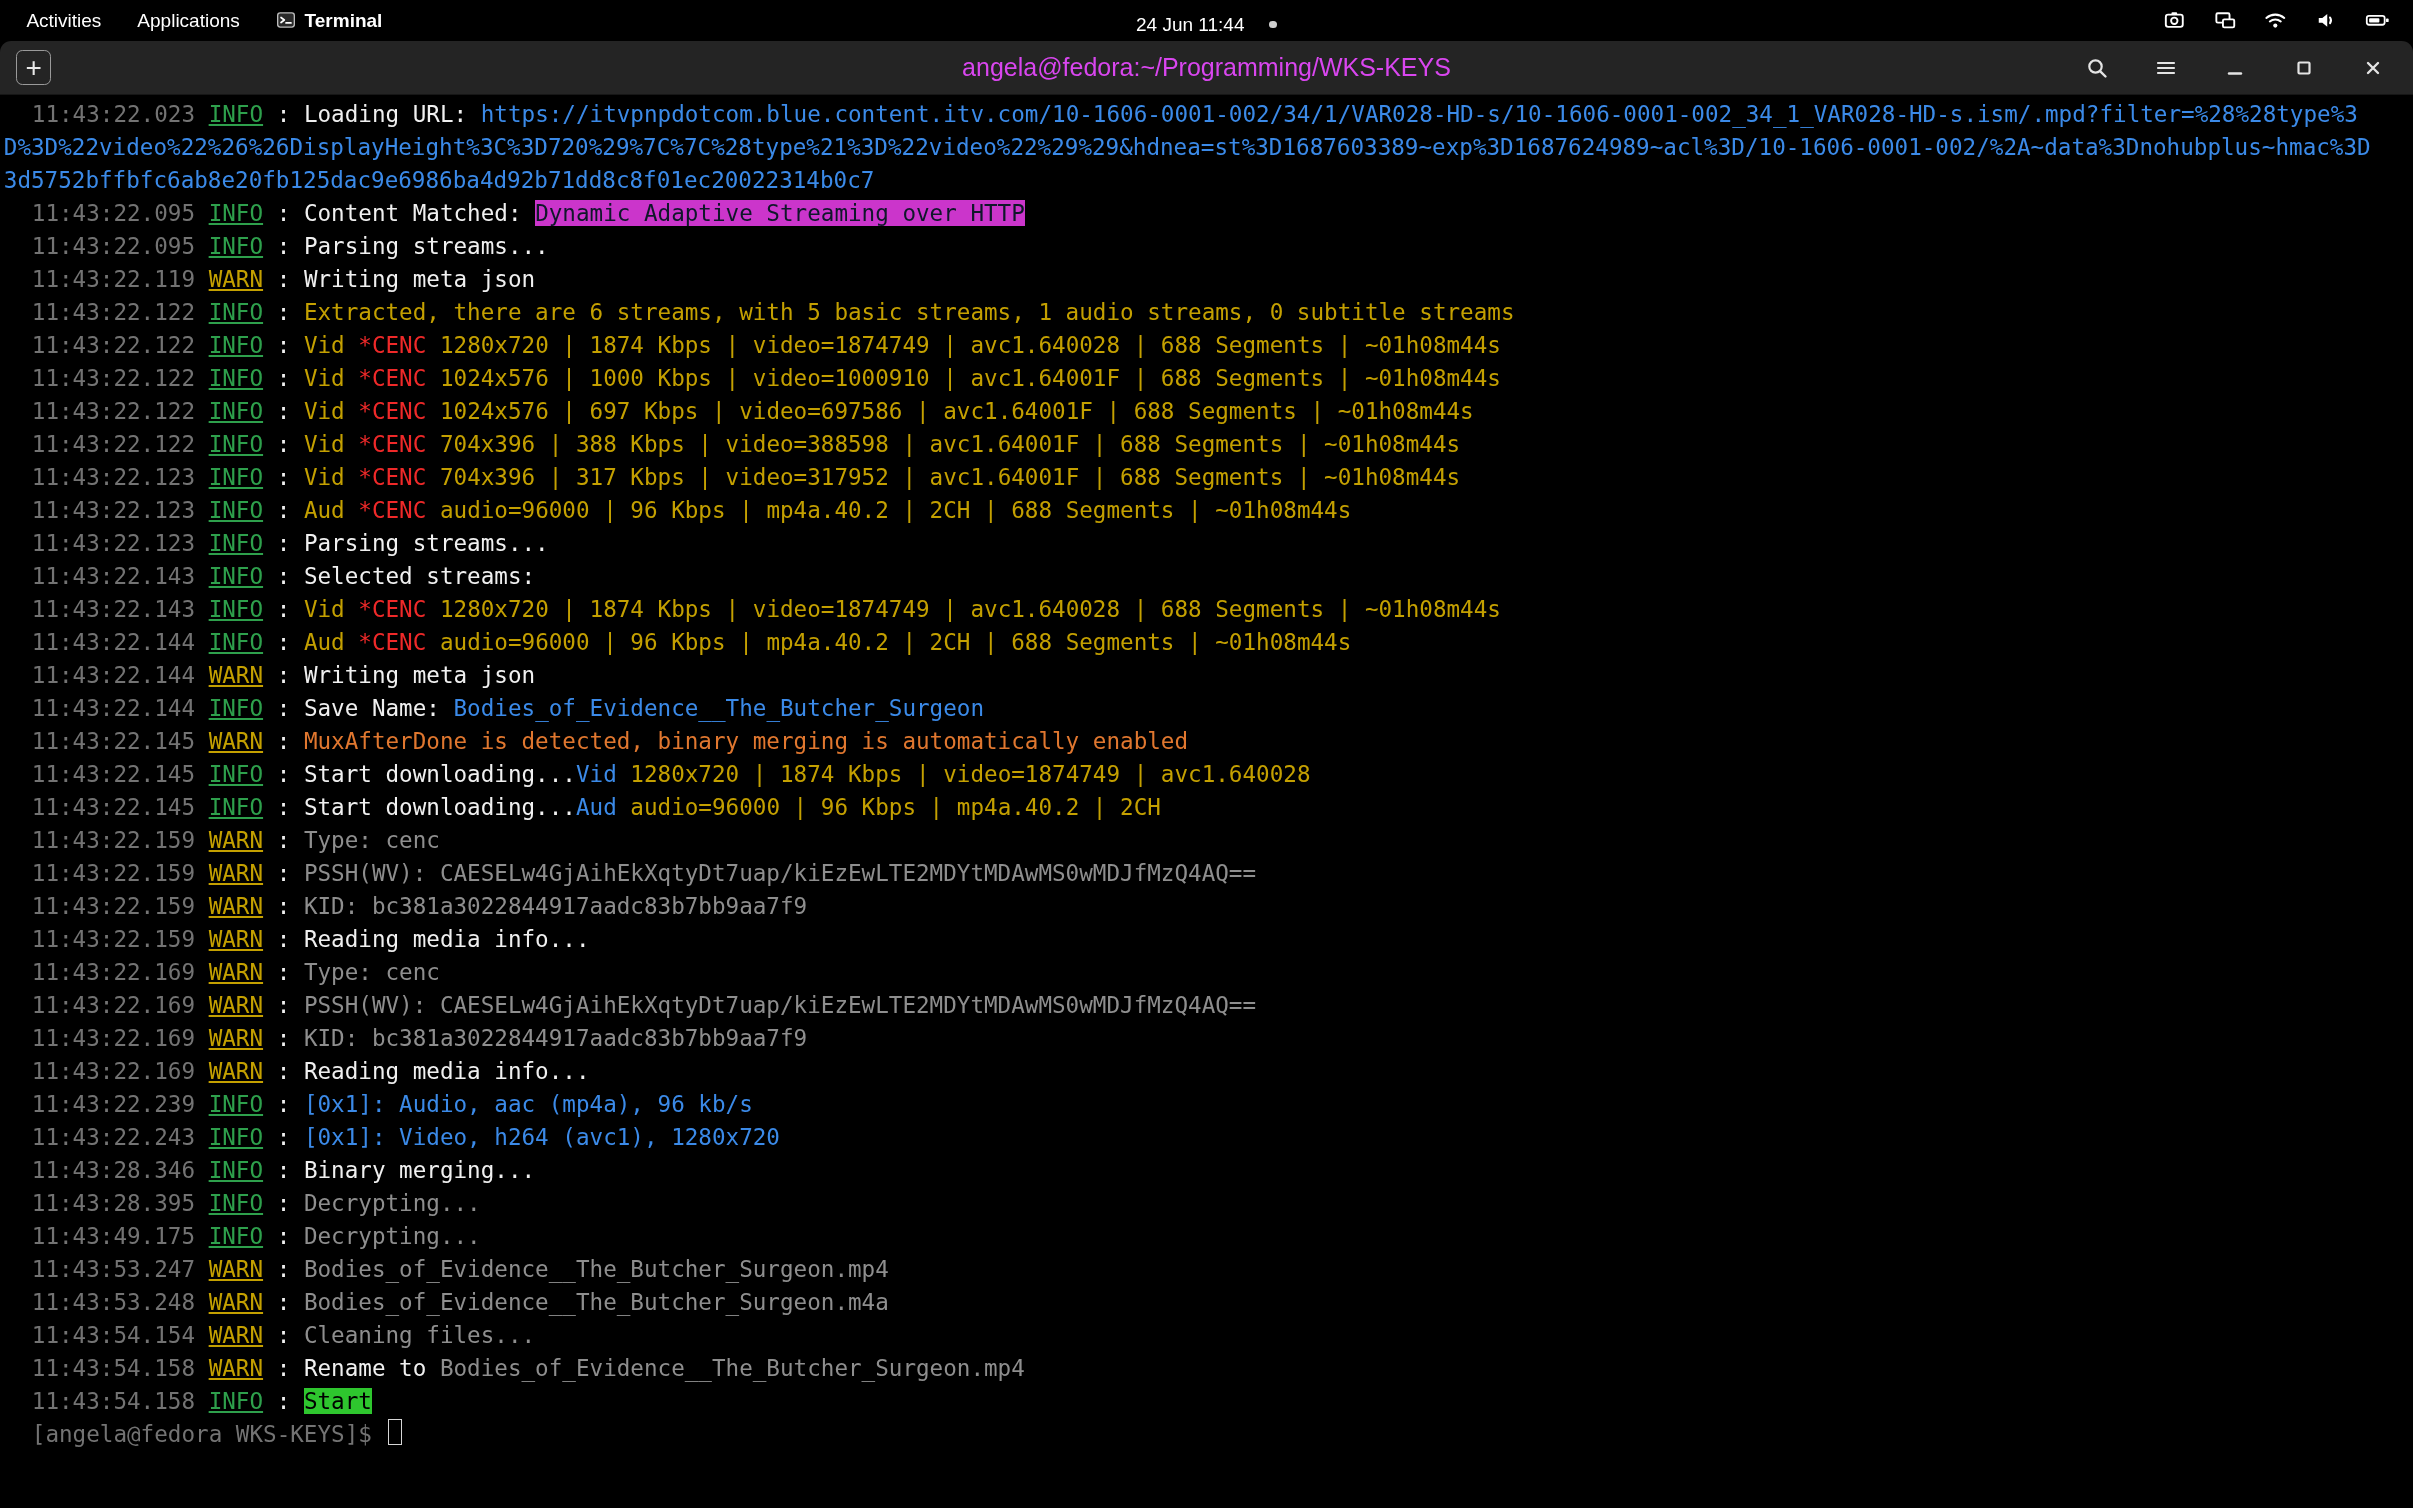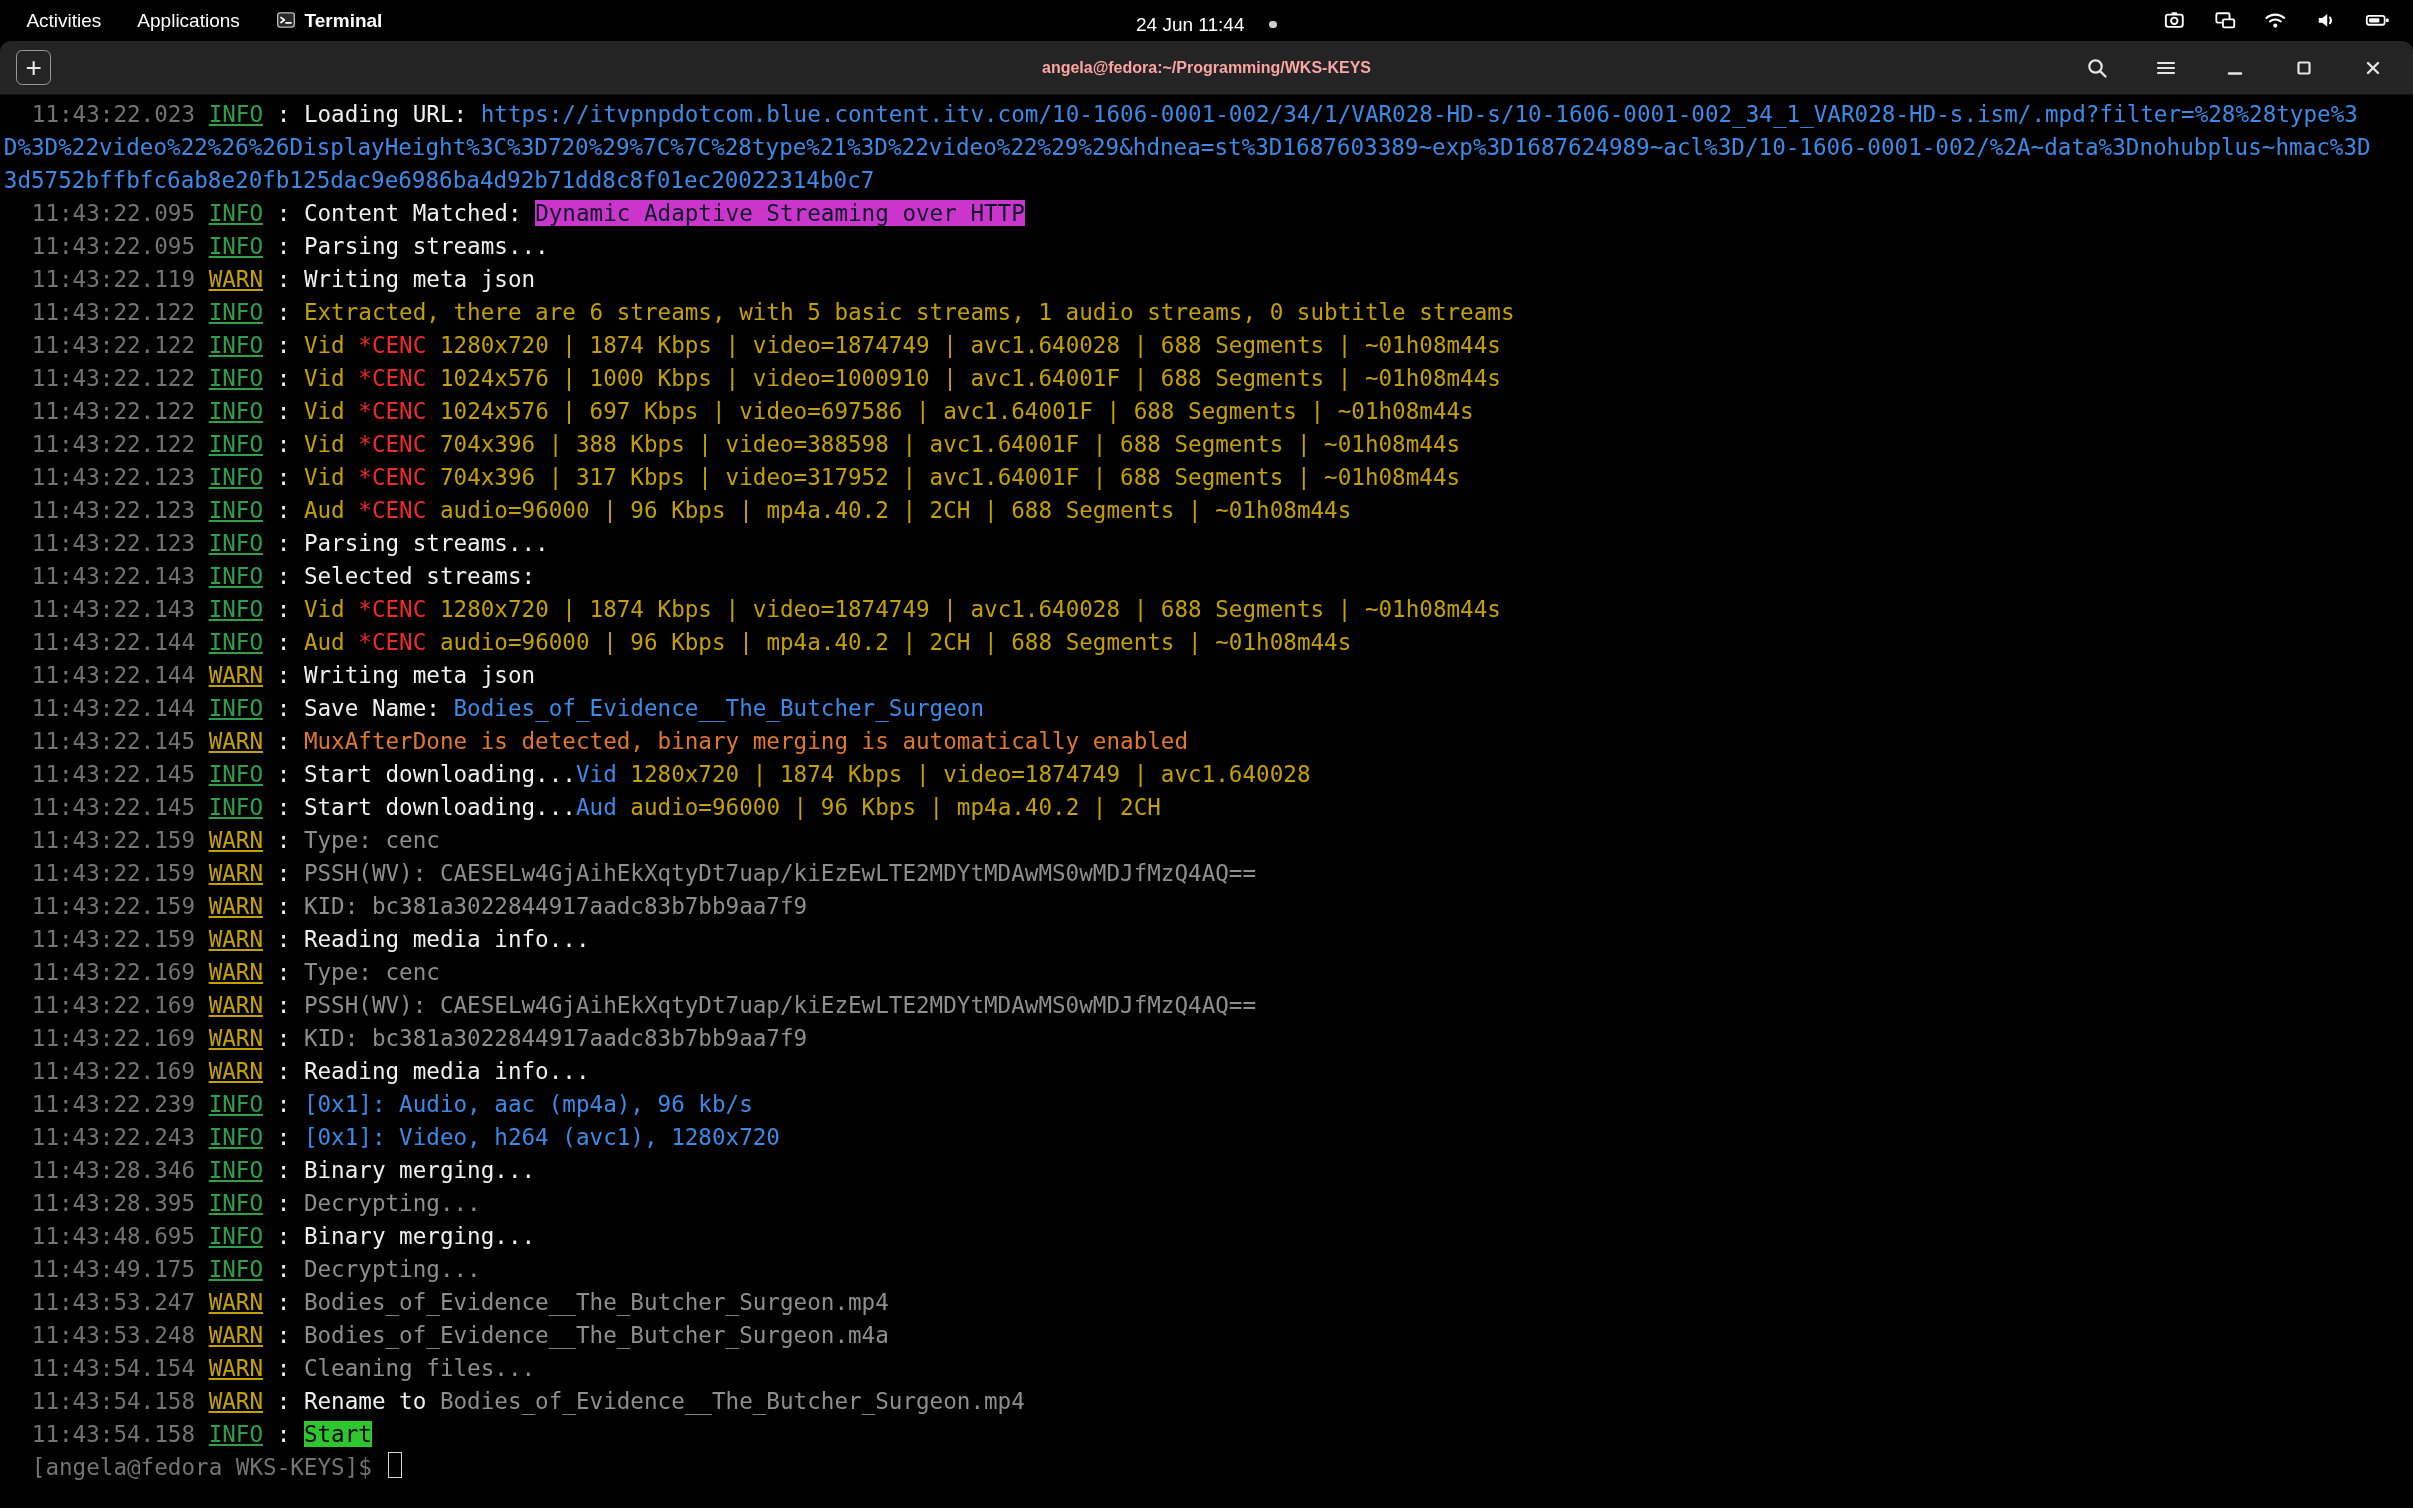--- a/index.html
+++ b/index.html
@@ -47,21 +47,21 @@
     position:relative;height:54px;background:var(--titlebar-bg);
     display:flex;align-items:center;justify-content:center;
     border-bottom:1.3px solid #161616;
   }
   .newtab-btn{
     position:absolute;left:16.3px;top:9.4px;width:35px;height:35px;
     border:1.9px solid #9a9a9a;border-radius:6.3px;color:#e8e8e8;
     display:flex;align-items:center;justify-content:center;
     font-size:28px;line-height:1;font-weight:400;background:transparent;
   }
-  .win-title{color:#fca5a5;font-size:16px;font-weight:bold;}
+  .win-title{color:#d946ef;font-size:25px;font-weight:normal;}
   .titlebar-right{position:absolute;right:25px;top:0;height:54px;display:flex;align-items:center;gap:39px;}
   .tb-btn{display:inline-flex;align-items:center;justify-content:center;width:30px;height:30px;}
   .tb-btn svg{display:block;}
 
   
   .terminal-screen{
     position:absolute;top:54px;left:0;right:0;bottom:0;
     background:var(--terminal-bg);
     font-family:"DejaVu Sans Mono","Liberation Mono",monospace;
     font-size:22.6px;line-height:33px;color:var(--text-white);
@@ -217,21 +217,20 @@
           <div class="log-line"><span class="t-time">11:43:22.159</span><span class="t-sep"> </span><span class="t-lvl lvl-warn">WARN</span><span class="t-sep"> : </span><span class="c-gray">KID: bc381a3022844917aadc83b7bb9aa7f9</span></div>
           <div class="log-line"><span class="t-time">11:43:22.159</span><span class="t-sep"> </span><span class="t-lvl lvl-warn">WARN</span><span class="t-sep"> : </span><span class="c-default">Reading media info...</span></div>
           <div class="log-line"><span class="t-time">11:43:22.169</span><span class="t-sep"> </span><span class="t-lvl lvl-warn">WARN</span><span class="t-sep"> : </span><span class="c-gray">Type: cenc</span></div>
           <div class="log-line"><span class="t-time">11:43:22.169</span><span class="t-sep"> </span><span class="t-lvl lvl-warn">WARN</span><span class="t-sep"> : </span><span class="c-gray">PSSH(WV): CAESELw4GjAihEkXqtyDt7uap/kiEzEwLTE2MDYtMDAwMS0wMDJfMzQ4AQ==</span></div>
           <div class="log-line"><span class="t-time">11:43:22.169</span><span class="t-sep"> </span><span class="t-lvl lvl-warn">WARN</span><span class="t-sep"> : </span><span class="c-gray">KID: bc381a3022844917aadc83b7bb9aa7f9</span></div>
           <div class="log-line"><span class="t-time">11:43:22.169</span><span class="t-sep"> </span><span class="t-lvl lvl-warn">WARN</span><span class="t-sep"> : </span><span class="c-default">Reading media info...</span></div>
           <div class="log-line"><span class="t-time">11:43:22.239</span><span class="t-sep"> </span><span class="t-lvl lvl-info">INFO</span><span class="t-sep"> : </span><span class="c-blue">[0x1]: Audio, aac (mp4a), 96 kb/s</span></div>
           <div class="log-line"><span class="t-time">11:43:22.243</span><span class="t-sep"> </span><span class="t-lvl lvl-info">INFO</span><span class="t-sep"> : </span><span class="c-blue">[0x1]: Video, h264 (avc1), 1280x720</span></div>
           <div class="log-line"><span class="t-time">11:43:28.346</span><span class="t-sep"> </span><span class="t-lvl lvl-info">INFO</span><span class="t-sep"> : </span><span class="c-default">Binary merging...</span></div>
           <div class="log-line"><span class="t-time">11:43:28.395</span><span class="t-sep"> </span><span class="t-lvl lvl-info">INFO</span><span class="t-sep"> : </span><span class="c-gray">Decrypting...</span></div>
-          <div class="log-line"><span class="t-time">11:43:48.695</span><span class="t-sep"> </span><span class="t-lvl lvl-info">INFO</span><span class="t-sep"> : </span><span class="c-default">Binary merging...</span></div>
           <div class="log-line"><span class="t-time">11:43:49.175</span><span class="t-sep"> </span><span class="t-lvl lvl-info">INFO</span><span class="t-sep"> : </span><span class="c-gray">Decrypting...</span></div>
           <div class="log-line"><span class="t-time">11:43:53.247</span><span class="t-sep"> </span><span class="t-lvl lvl-warn">WARN</span><span class="t-sep"> : </span><span class="c-gray">Bodies_of_Evidence__The_Butcher_Surgeon.mp4</span></div>
           <div class="log-line"><span class="t-time">11:43:53.248</span><span class="t-sep"> </span><span class="t-lvl lvl-warn">WARN</span><span class="t-sep"> : </span><span class="c-gray">Bodies_of_Evidence__The_Butcher_Surgeon.m4a</span></div>
           <div class="log-line"><span class="t-time">11:43:54.154</span><span class="t-sep"> </span><span class="t-lvl lvl-warn">WARN</span><span class="t-sep"> : </span><span class="c-gray">Cleaning files...</span></div>
           <div class="log-line"><span class="t-time">11:43:54.158</span><span class="t-sep"> </span><span class="t-lvl lvl-warn">WARN</span><span class="t-sep"> : </span><span class="c-default">Rename to </span><span class="c-gray">Bodies_of_Evidence__The_Butcher_Surgeon.mp4</span></div>
           <div class="log-line"><span class="t-time">11:43:54.158</span><span class="t-sep"> </span><span class="t-lvl lvl-info">INFO</span><span class="t-sep"> : </span><span class="c-hl-green">Start</span></div>
         </div>
       <div class="prompt-line"><span class="t-time">[angela@fedora WKS-KEYS]$ </span><span class="cursor"></span></div>
     </div>
   </div>

